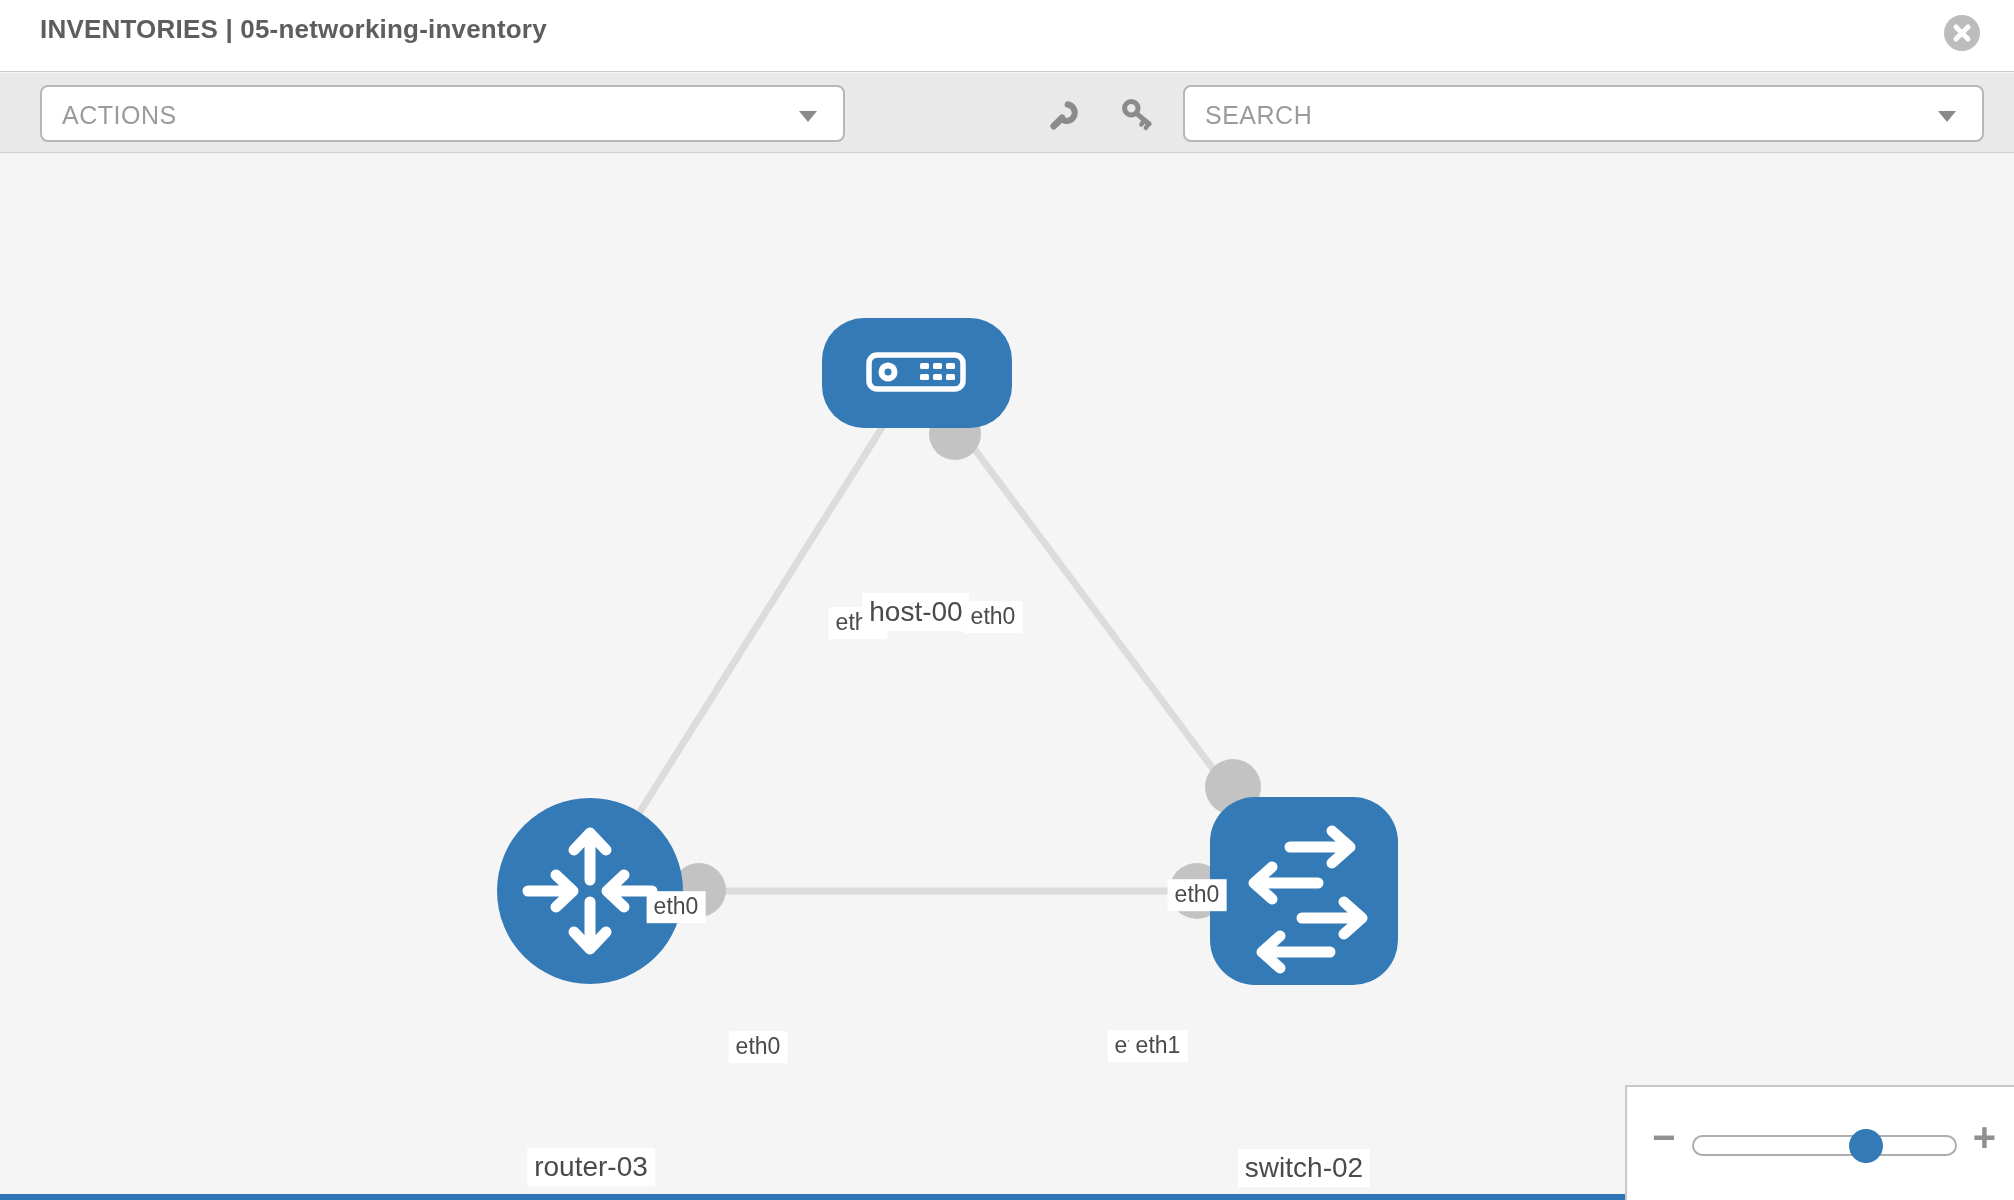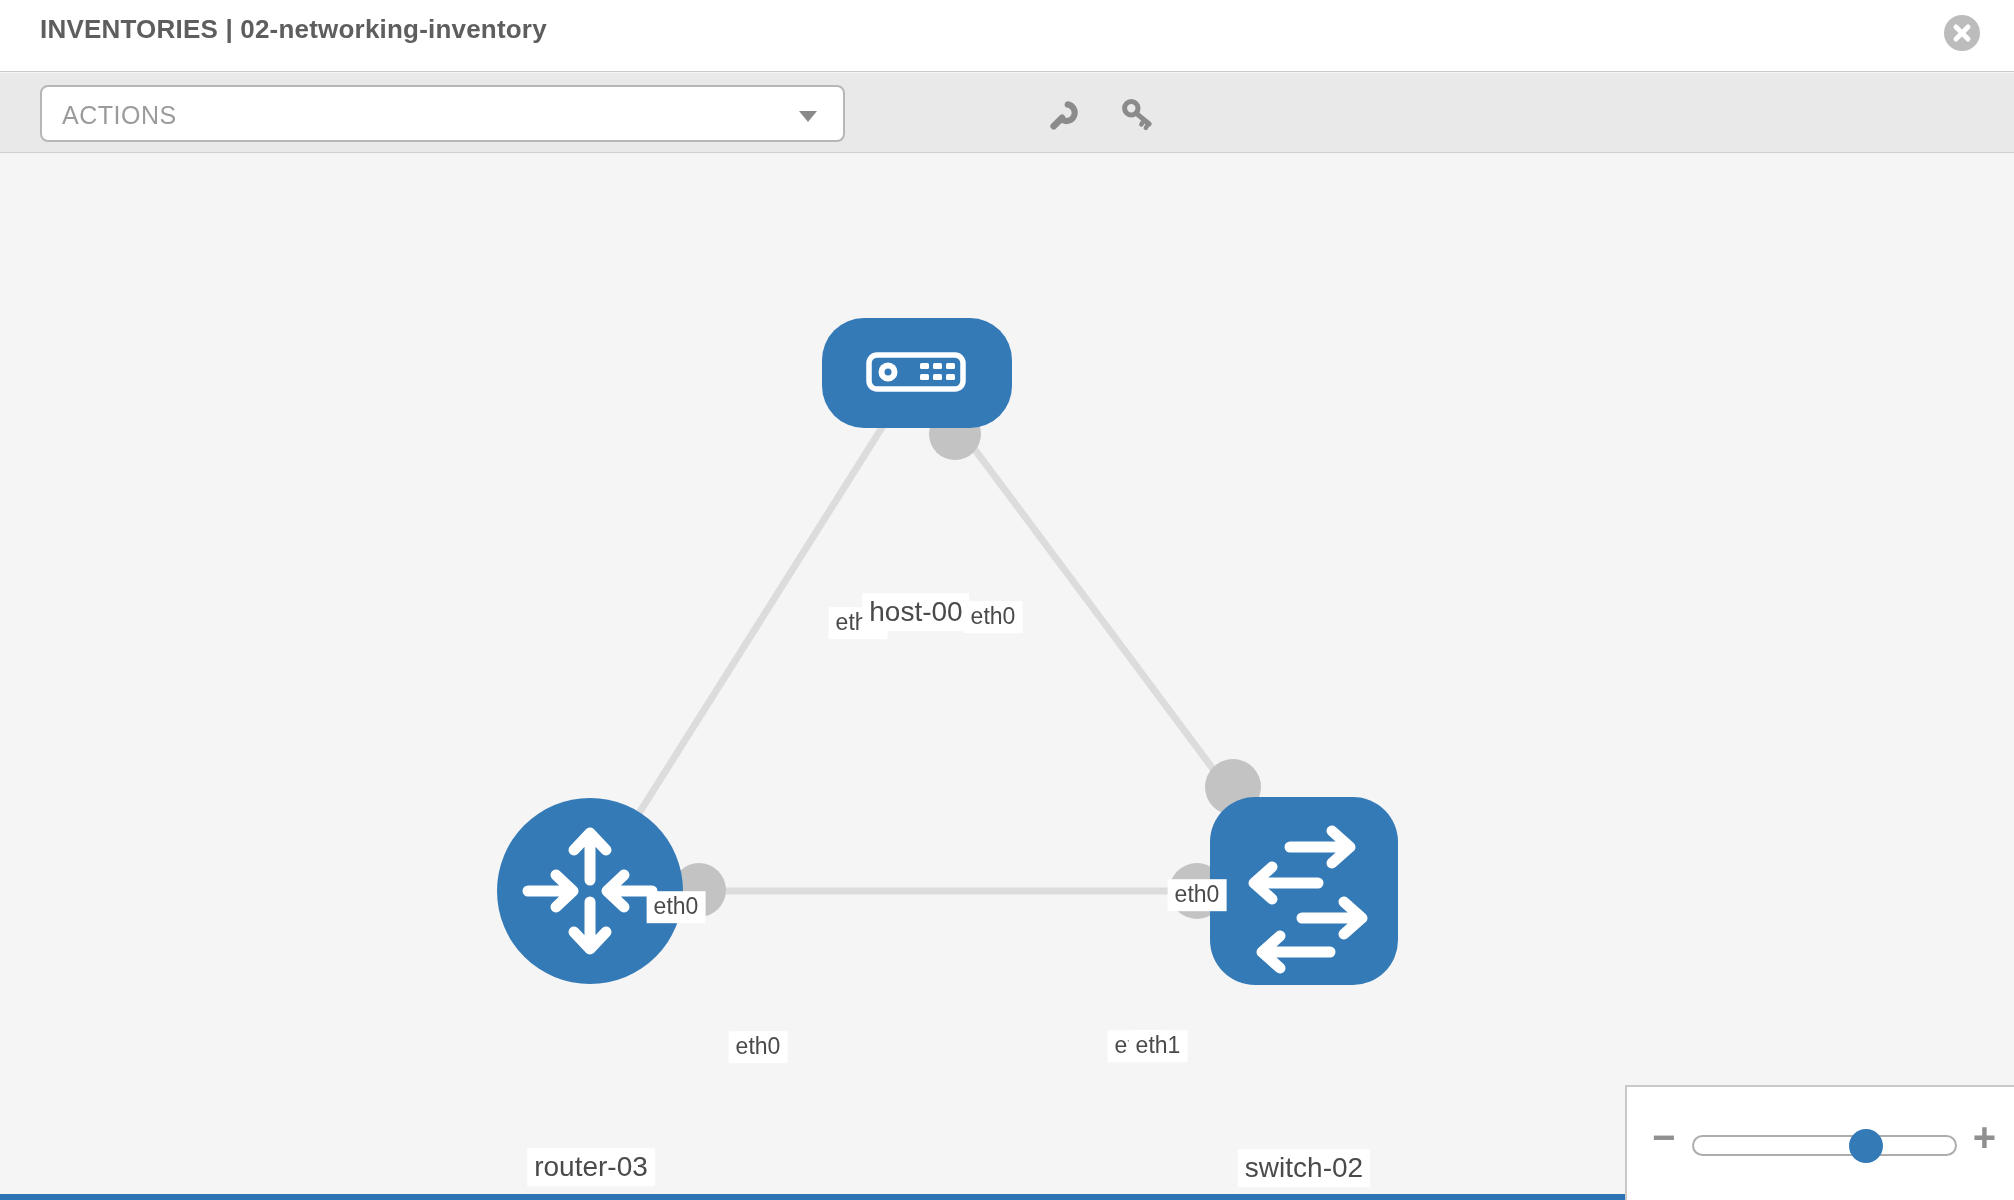--- a/index.html
+++ b/index.html
@@ -60,21 +60,21 @@
   .zoom-thumb { position:absolute; left:155px; top:-8px; width:34px; height:34px;
                 border-radius:50%; background:#337ab7; cursor:grab; }
 
   .bottom-strip { position:absolute; left:0; bottom:0; width:2014px; height:6px;
                   background:#2c74b3; z-index:5; }
 </style>
 </head>
 <body>
 
 <div class="header">
-  <div class="header-title">INVENTORIES | 02-networking-inventory</div>
+  <div class="header-title">INVENTORIES | 05-networking-inventory</div>
   <div class="close-btn">
     <svg width="20" height="20" viewBox="0 0 20 20">
       <path d="M4 4 L16 16 M16 4 L4 16" stroke="#ffffff" stroke-width="5" stroke-linecap="round"></path>
     </svg>
   </div>
 </div>
 
 <div class="toolbar">
 
   <div class="dropdown dd-actions">
@@ -90,20 +90,24 @@
   </div>
 
   <div class="tool-icon tool-key">
     <svg width="38" height="38" viewBox="0 0 34 34">
       <circle cx="11" cy="11" r="6" fill="none" stroke="#8b8b8b" stroke-width="4.5"></circle>
       <path d="M15.5 15.5 L27 25" stroke="#8b8b8b" stroke-width="4.5" stroke-linecap="round"></path>
       <path d="M22.5 21.5 L20 25.5 M26.5 24.5 L24 28.5" stroke="#8b8b8b" stroke-width="4" stroke-linecap="round"></path>
     </svg>
   </div>
 
+  <div class="dropdown dd-search">
+    <span class="dd-label">SEARCH</span>
+    <span class="caret"></span>
+  </div>
 </div>
 
 <div class="canvas">
 
   <svg class="topo" width="2014" height="1046" viewBox="0 154 2014 1046">
 
     <path d="M917 372 L590 891" stroke="#dcdcdc" stroke-width="7" fill="none"></path>
     <path d="M917 372 L1304 891" stroke="#dcdcdc" stroke-width="7" fill="none"></path>
     <path d="M590 891 L1304 891" stroke="#dcdcdc" stroke-width="7" fill="none"></path>
 

